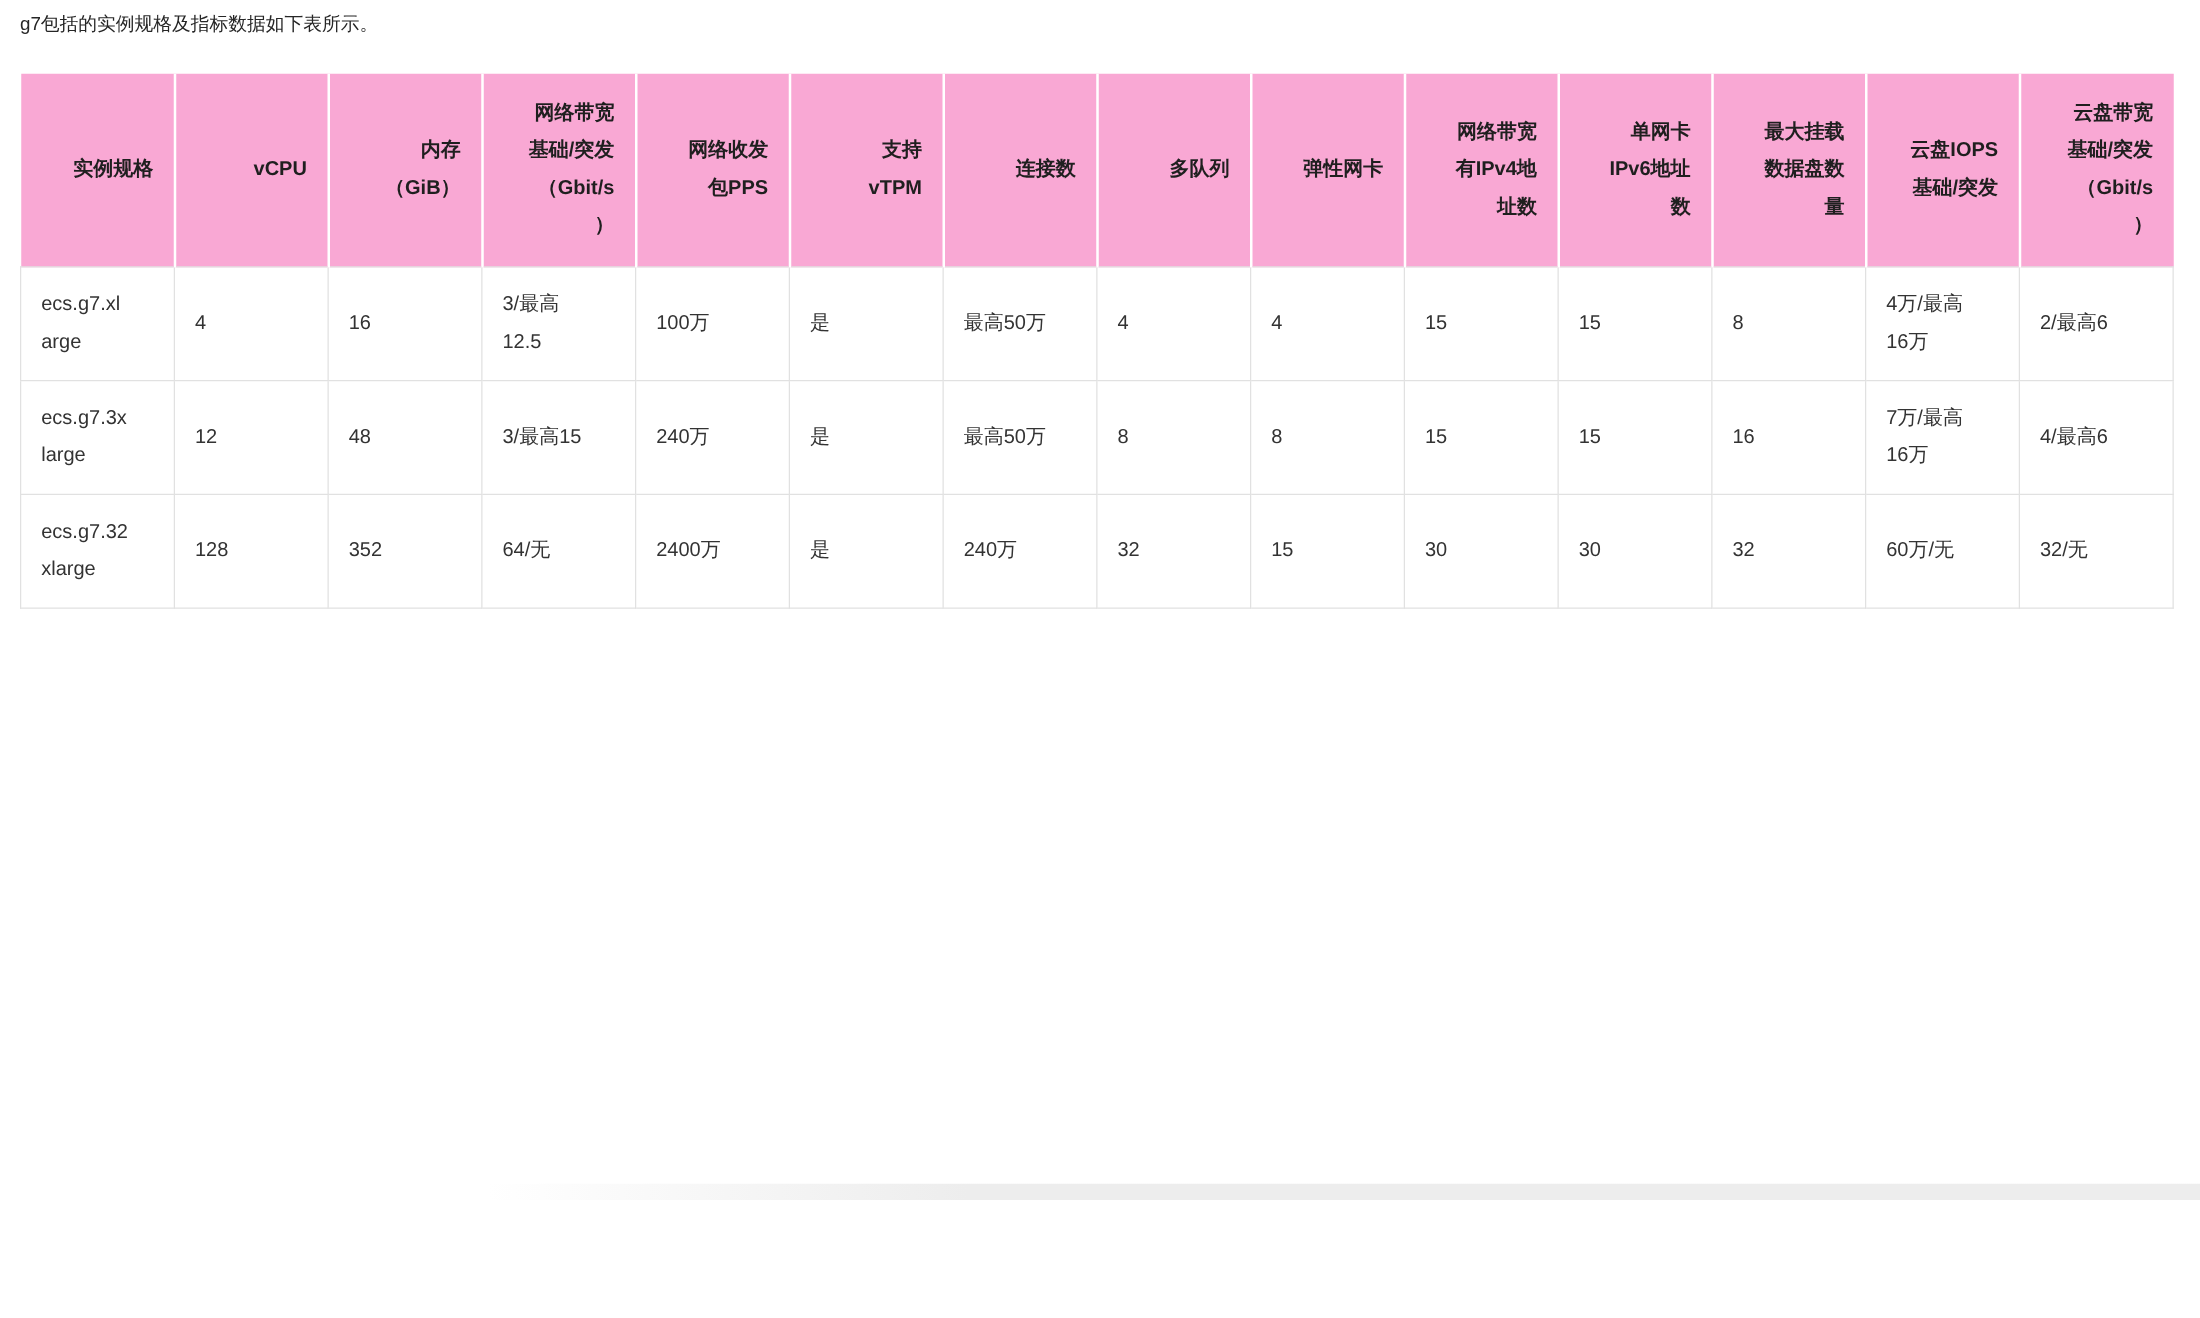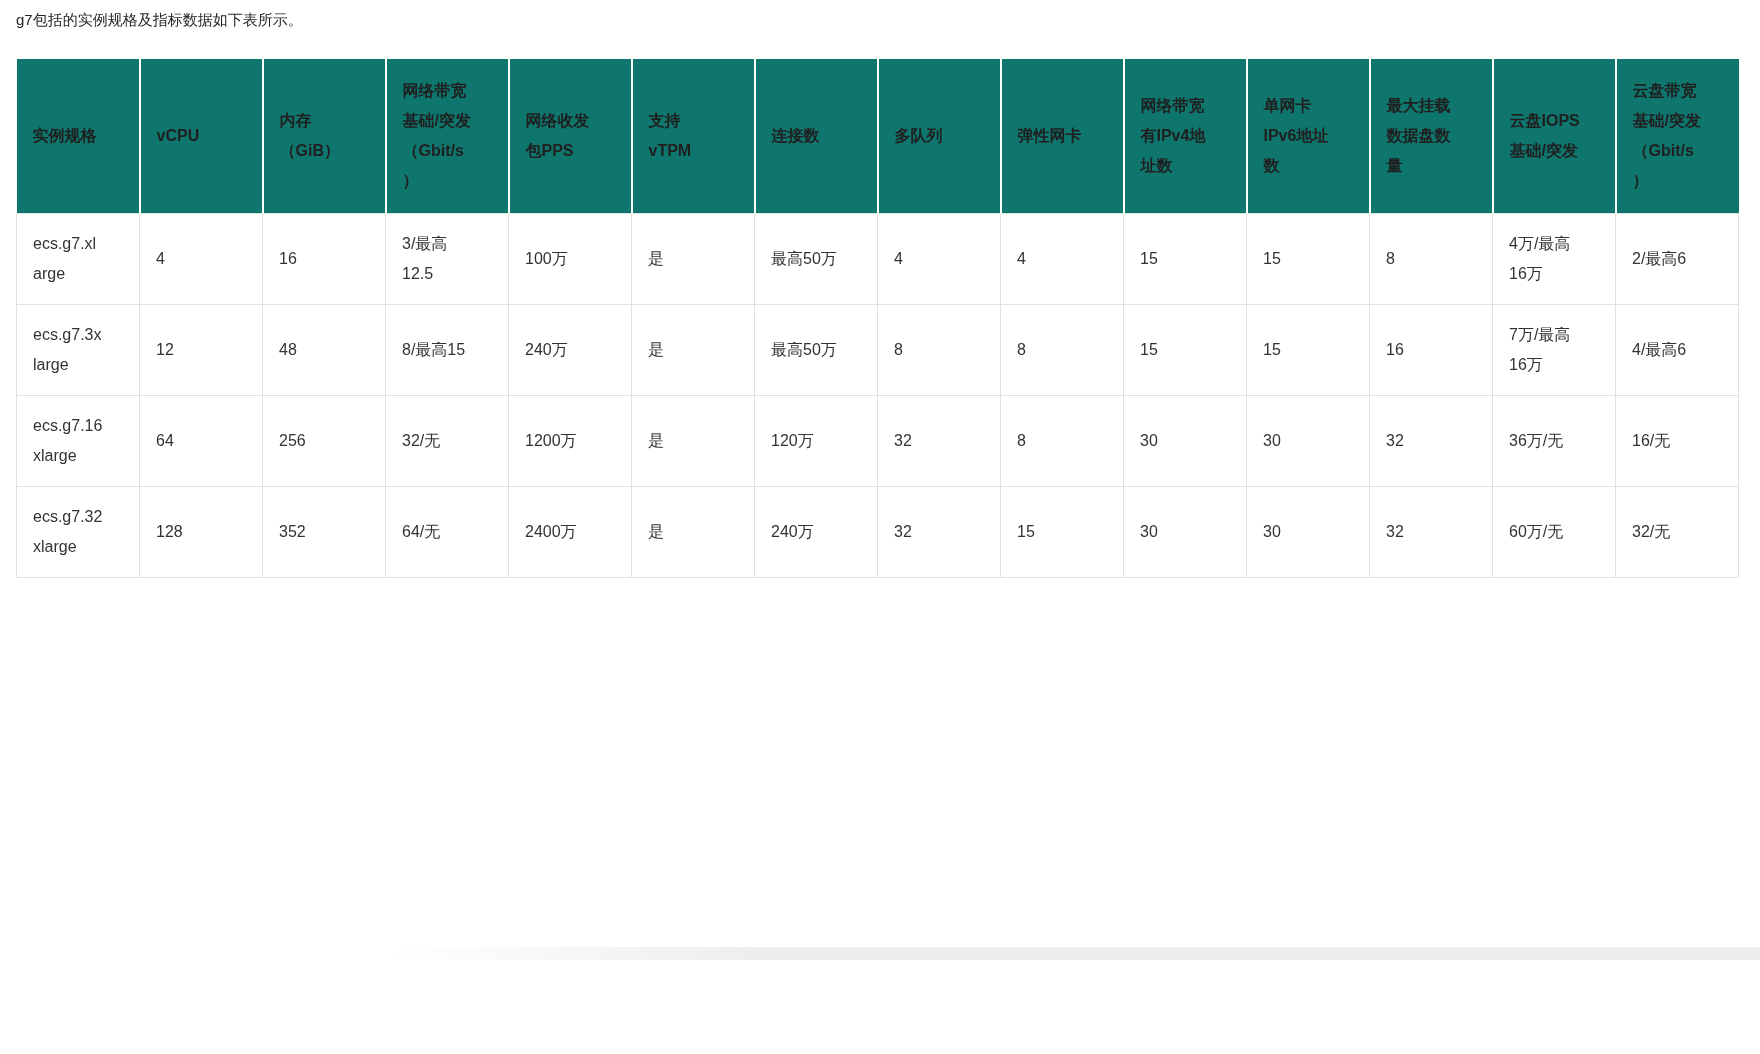--- a/index.html
+++ b/index.html
@@ -27,25 +27,25 @@
     color: #262626;
   }
   table.spec {
     table-layout: fixed;
     width: 1722px;
     border-collapse: collapse;
     border-spacing: 0;
   }
   table.spec col { width: 123px; }
   table.spec th {
-    background: #0f766e;
+    background: #f9a8d4;
     font-size: 16px;
     font-weight: bold;
     color: #1f1f1f;
-    text-align: left;
+    text-align: right;
     vertical-align: middle;
     padding: 17px 16px;
     line-height: 30px;
     white-space: pre-line;
     border-right: 2px solid #ffffff;
   }
   table.spec th:last-child { border-right: none; }
   table.spec td {
     background: #ffffff;
     font-size: 16px;
@@ -142,49 +142,32 @@
           <td>8</td>
           <td>4万/最高
 16万</td>
           <td>2/最高6</td>
         </tr>
         <tr>
           <td>ecs.g7.3x
 large</td>
           <td>12</td>
           <td>48</td>
-          <td>8/最高15</td>
+          <td>3/最高15</td>
           <td>240万</td>
           <td>是</td>
           <td>最高50万</td>
           <td>8</td>
           <td>8</td>
           <td>15</td>
           <td>15</td>
           <td>16</td>
           <td>7万/最高
 16万</td>
           <td>4/最高6</td>
-        </tr>
-        <tr>
-          <td>ecs.g7.16
-xlarge</td>
-          <td>64</td>
-          <td>256</td>
-          <td>32/无</td>
-          <td>1200万</td>
-          <td>是</td>
-          <td>120万</td>
-          <td>32</td>
-          <td>8</td>
-          <td>30</td>
-          <td>30</td>
-          <td>32</td>
-          <td>36万/无</td>
-          <td>16/无</td>
         </tr>
         <tr>
           <td>ecs.g7.32
 xlarge</td>
           <td>128</td>
           <td>352</td>
           <td>64/无</td>
           <td>2400万</td>
           <td>是</td>
           <td>240万</td>

